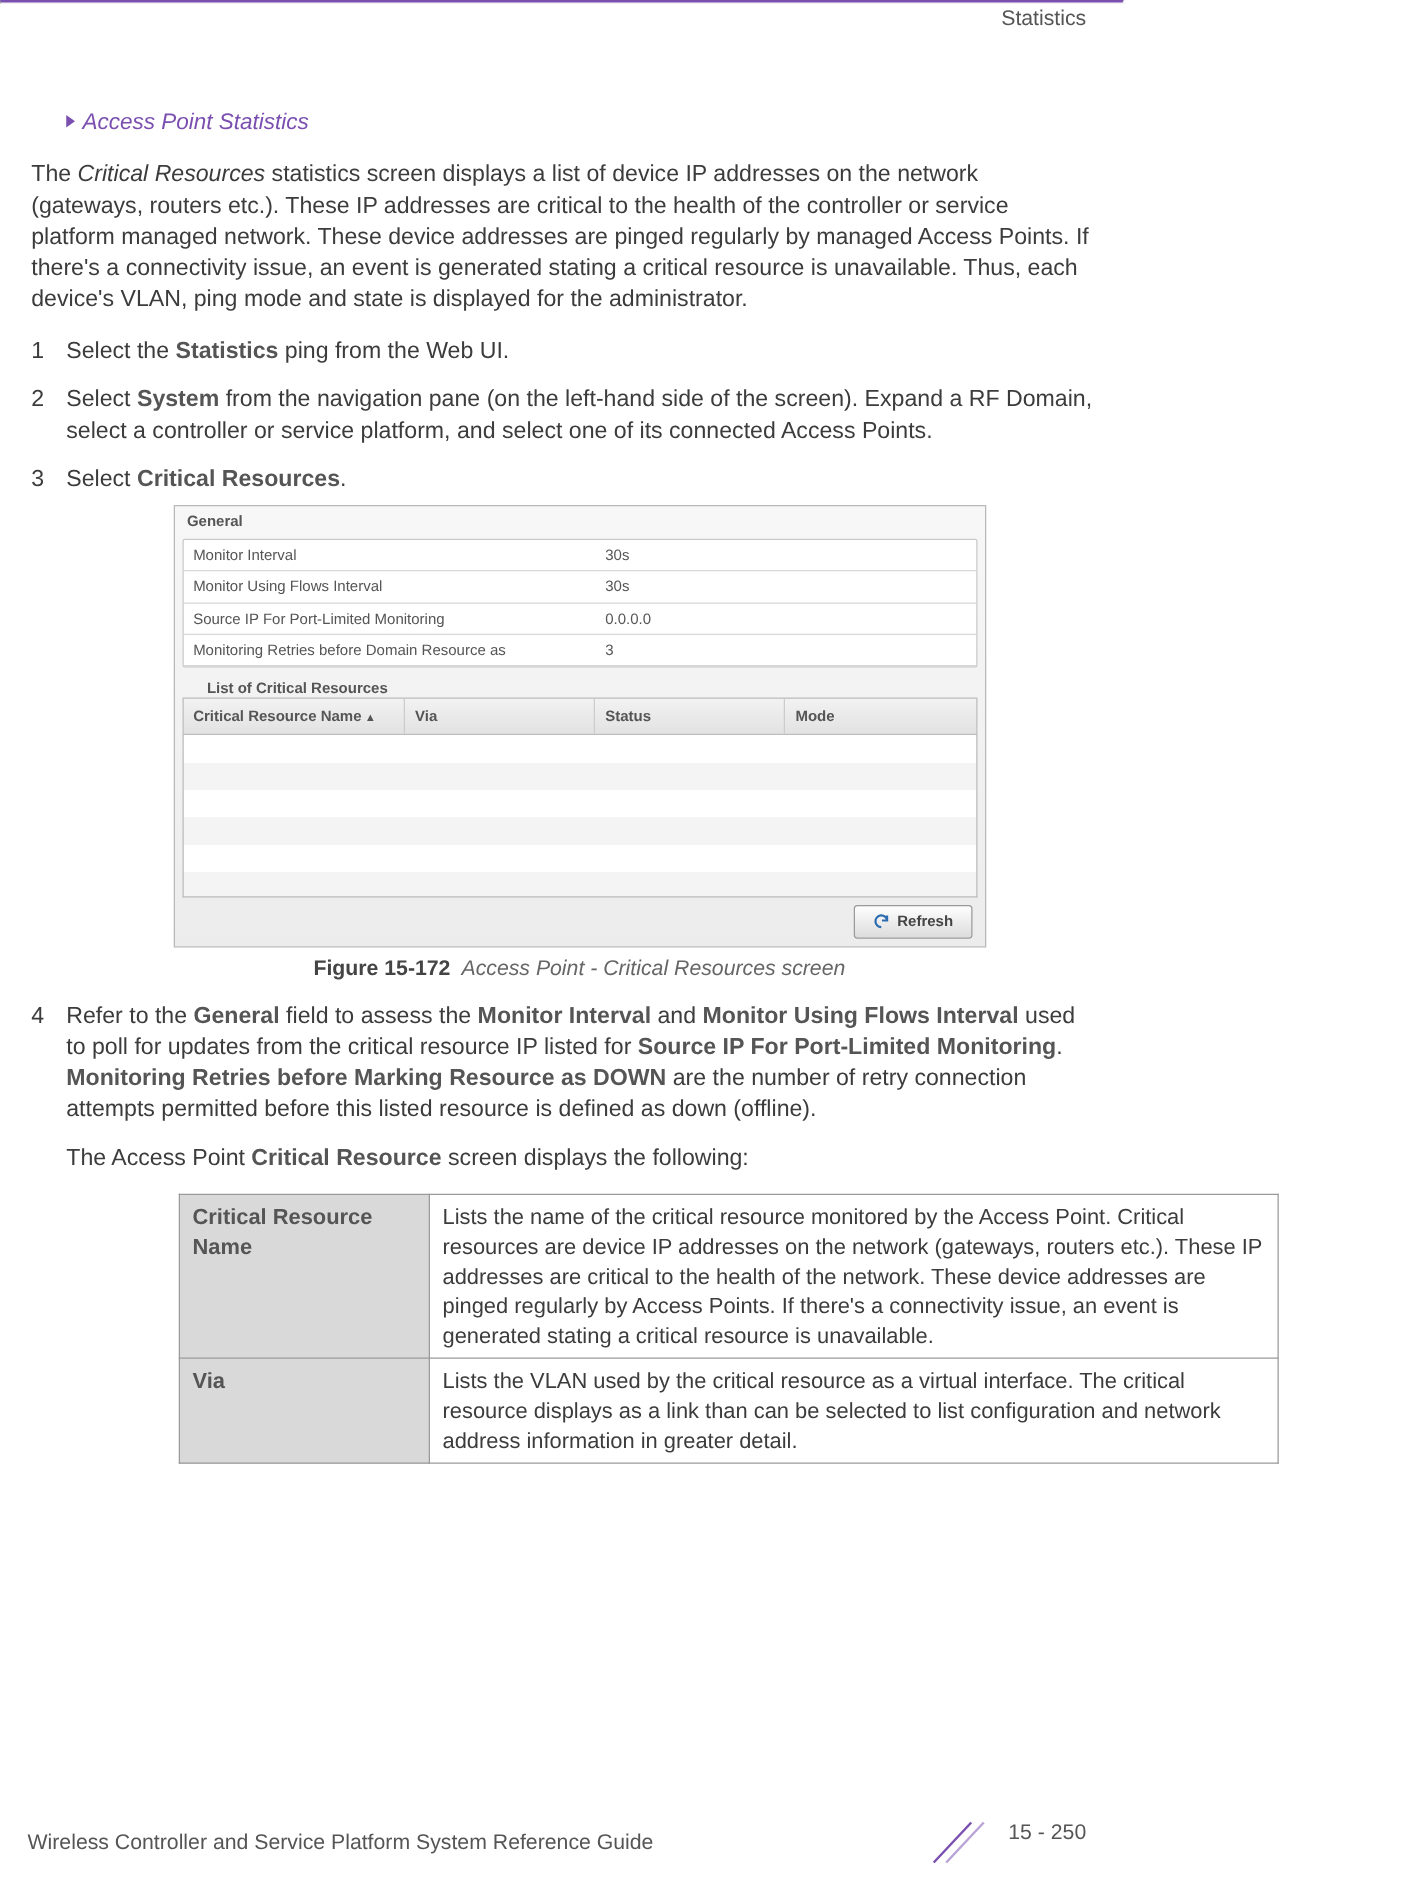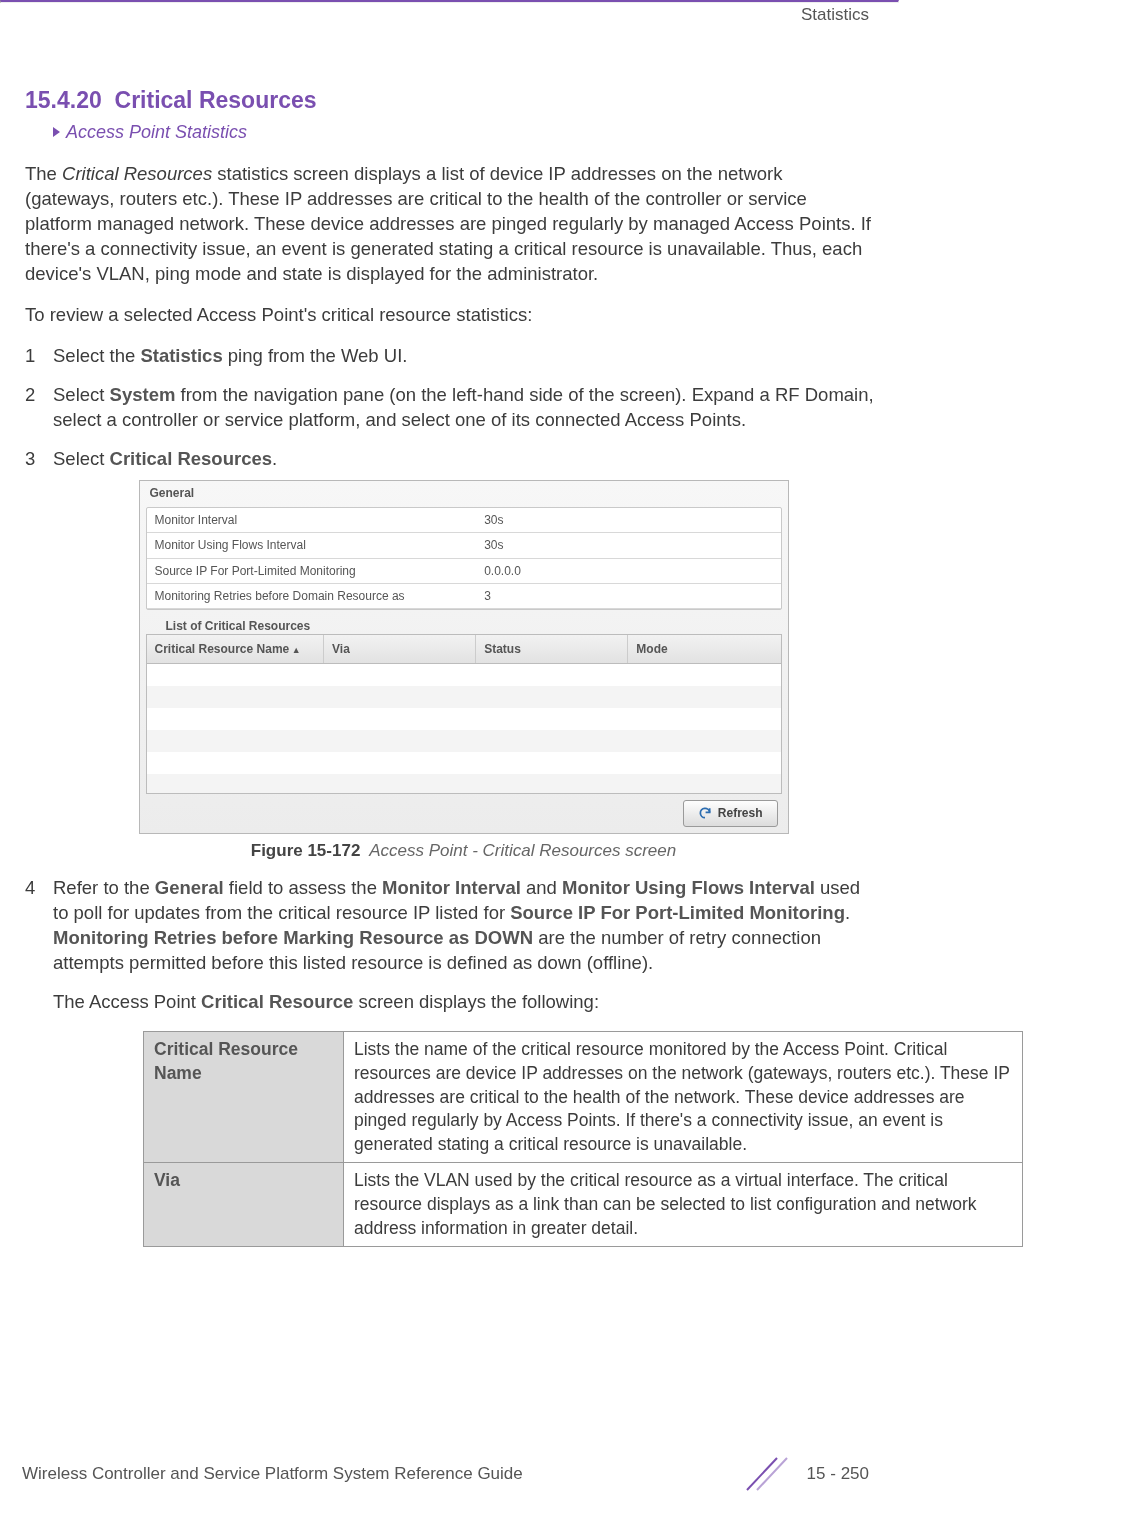--- a/index.html
+++ b/index.html
@@ -99,45 +99,40 @@
   .def-table td { border: 1px solid #9a9a9a; padding: 6px 10px; vertical-align: top; }
   .def-table .label { background: #d9d9d9; font-weight:700; color:#555; width: 200px; }
   .footer {
     position: absolute; bottom: 26px; left: 0; right: 0;
     display: flex; justify-content: space-between; align-items: center;
     padding: 0 30px 0 22px; font-size: 17px; color: #555;
   }
   .footer .slash {
     width: 60px; height: 36px;
   }
-  .footer .right { display:flex; align-items:center; gap: 10px;}
+  .footer .right { display:flex; gap: 10px;}
 </style>
 </head>
 <body>
 <div class="page">
 
 <hr class="top-rule">
 <div class="header-right">Statistics</div>
 
 <div class="content">
 
-  <div class="sec-title">
-    <span>15.4.20</span>&nbsp;
-    <span>Critical Resources</span>
-  </div>
 
   <div class="subnav">
     <span class="arrow"></span><span>Access Point Statistics</span>
   </div>
 
   <p class="para">
     <span>The </span><span class="italic">Critical Resources</span><span> statistics screen displays a list of device IP addresses on the network (gateways, routers etc.). These IP addresses are critical to the health of the controller or service platform managed network. These device addresses are pinged regularly by managed Access Points. If there's a connectivity issue, an event is generated stating a critical resource is unavailable. Thus, each device's VLAN, ping mode and state is displayed for the administrator.</span>
   </p>
 
-  <p class="para">To review a selected Access Point's critical resource statistics:</p>
 
   <ul class="steps">
     <li><span class="num">1</span>
       <span>Select the </span><span class="bold">Statistics</span><span> ping from the Web UI.</span>
     </li>
     <li><span class="num">2</span>
       <span>Select </span><span class="bold">System</span><span> from the navigation pane (on the left-hand side of the screen). Expand a RF Domain, select a controller or service platform, and select one of its connected Access Points.</span>
     </li>
     <li><span class="num">3</span>
       <span>Select </span><span class="bold">Critical Resources</span><span>.</span>

